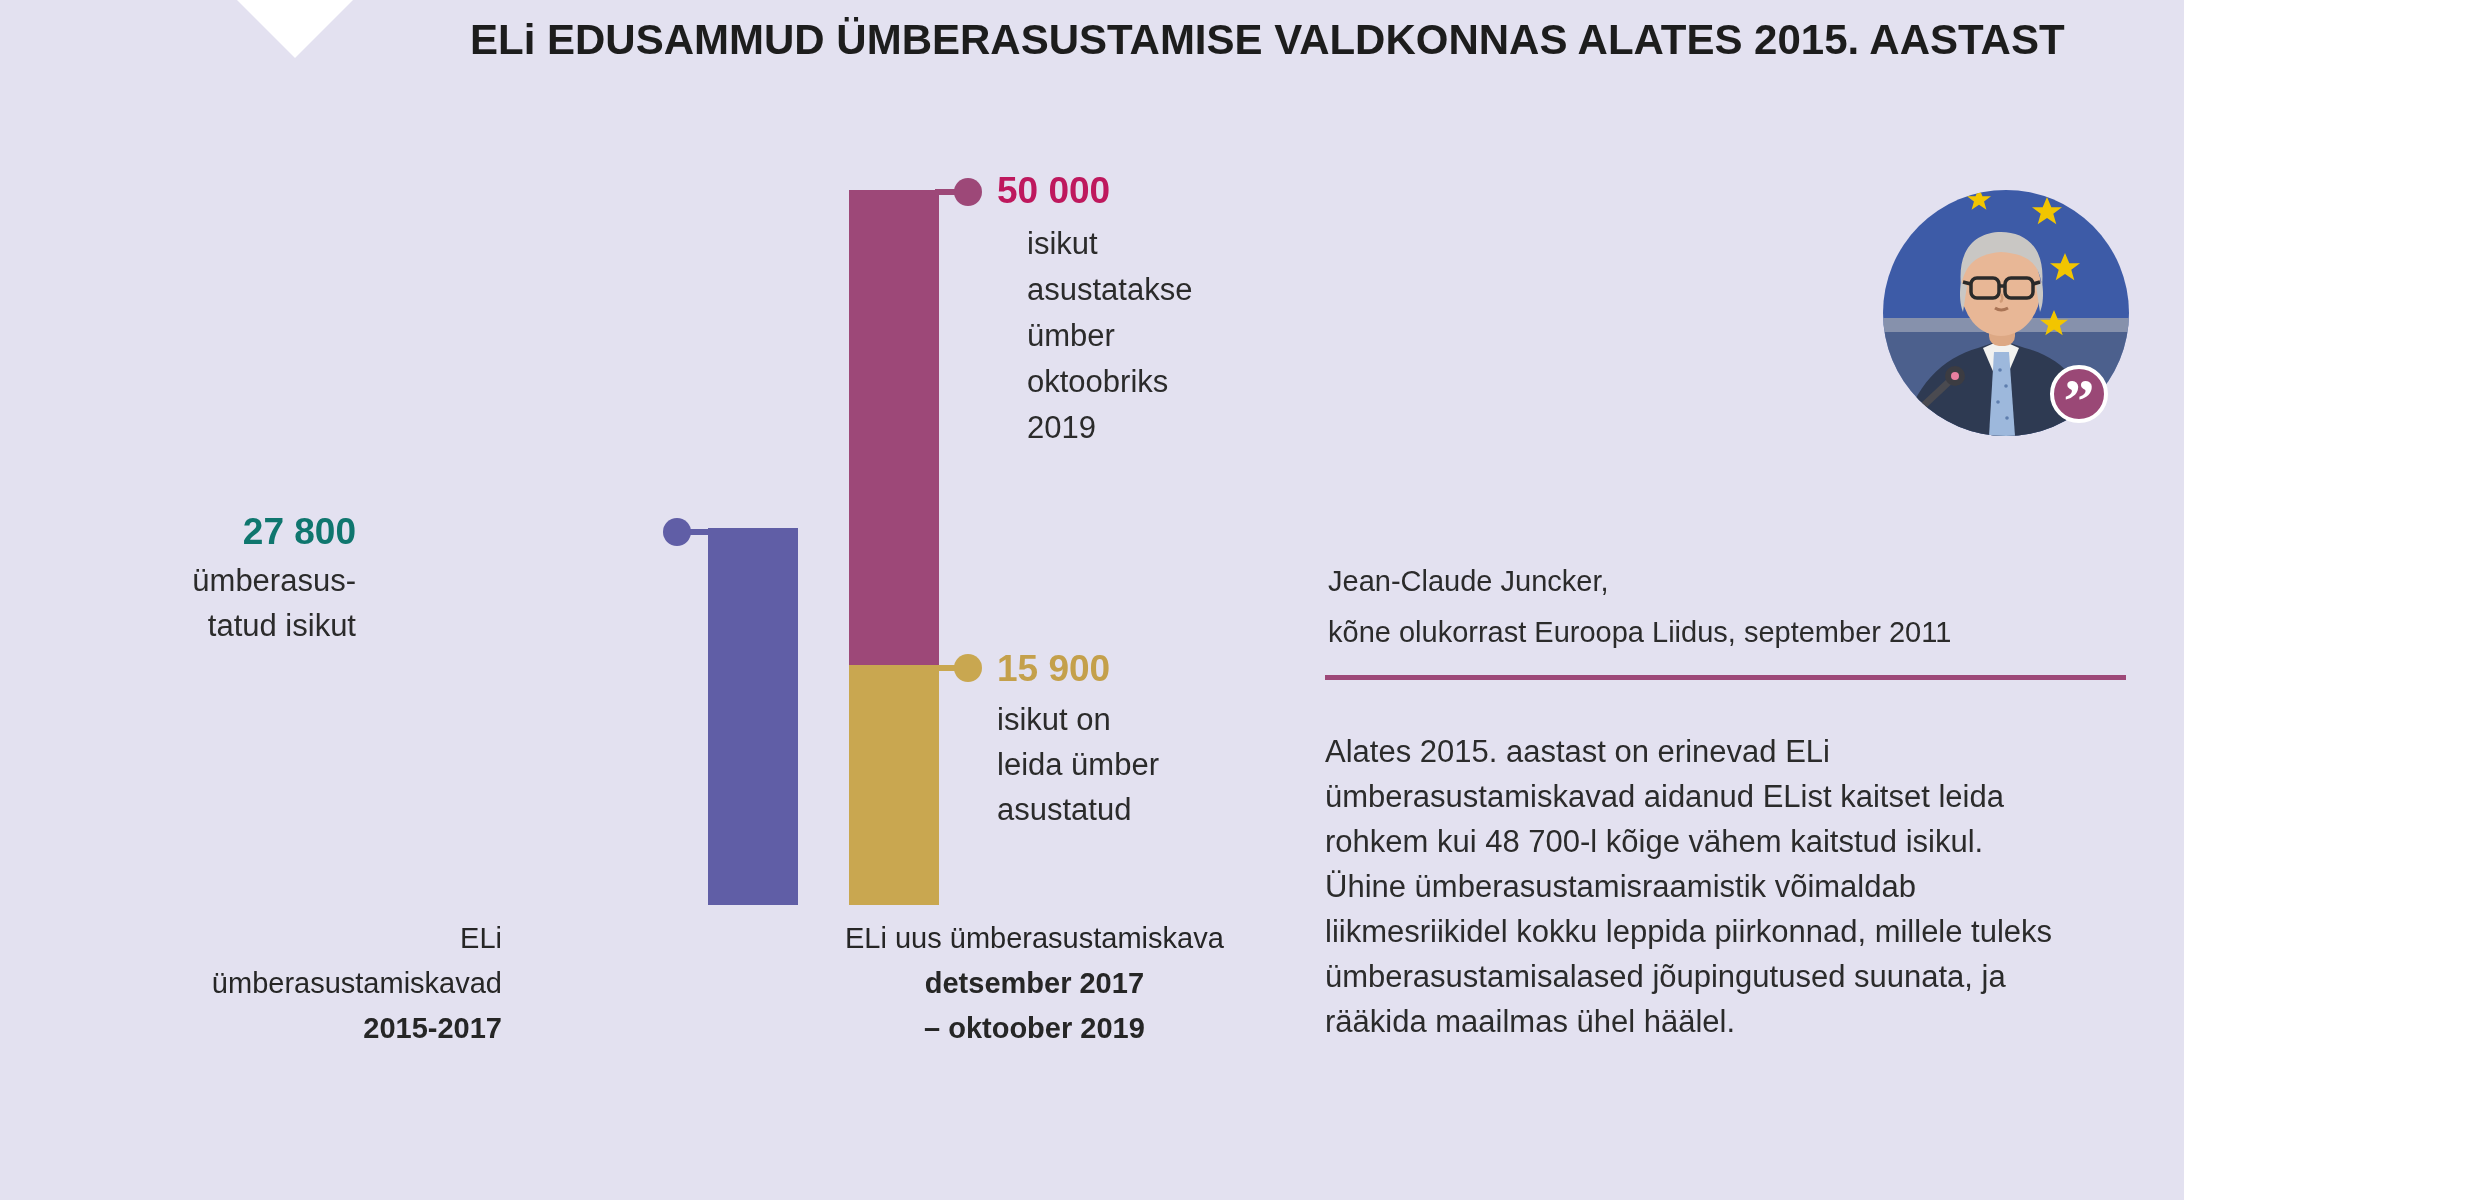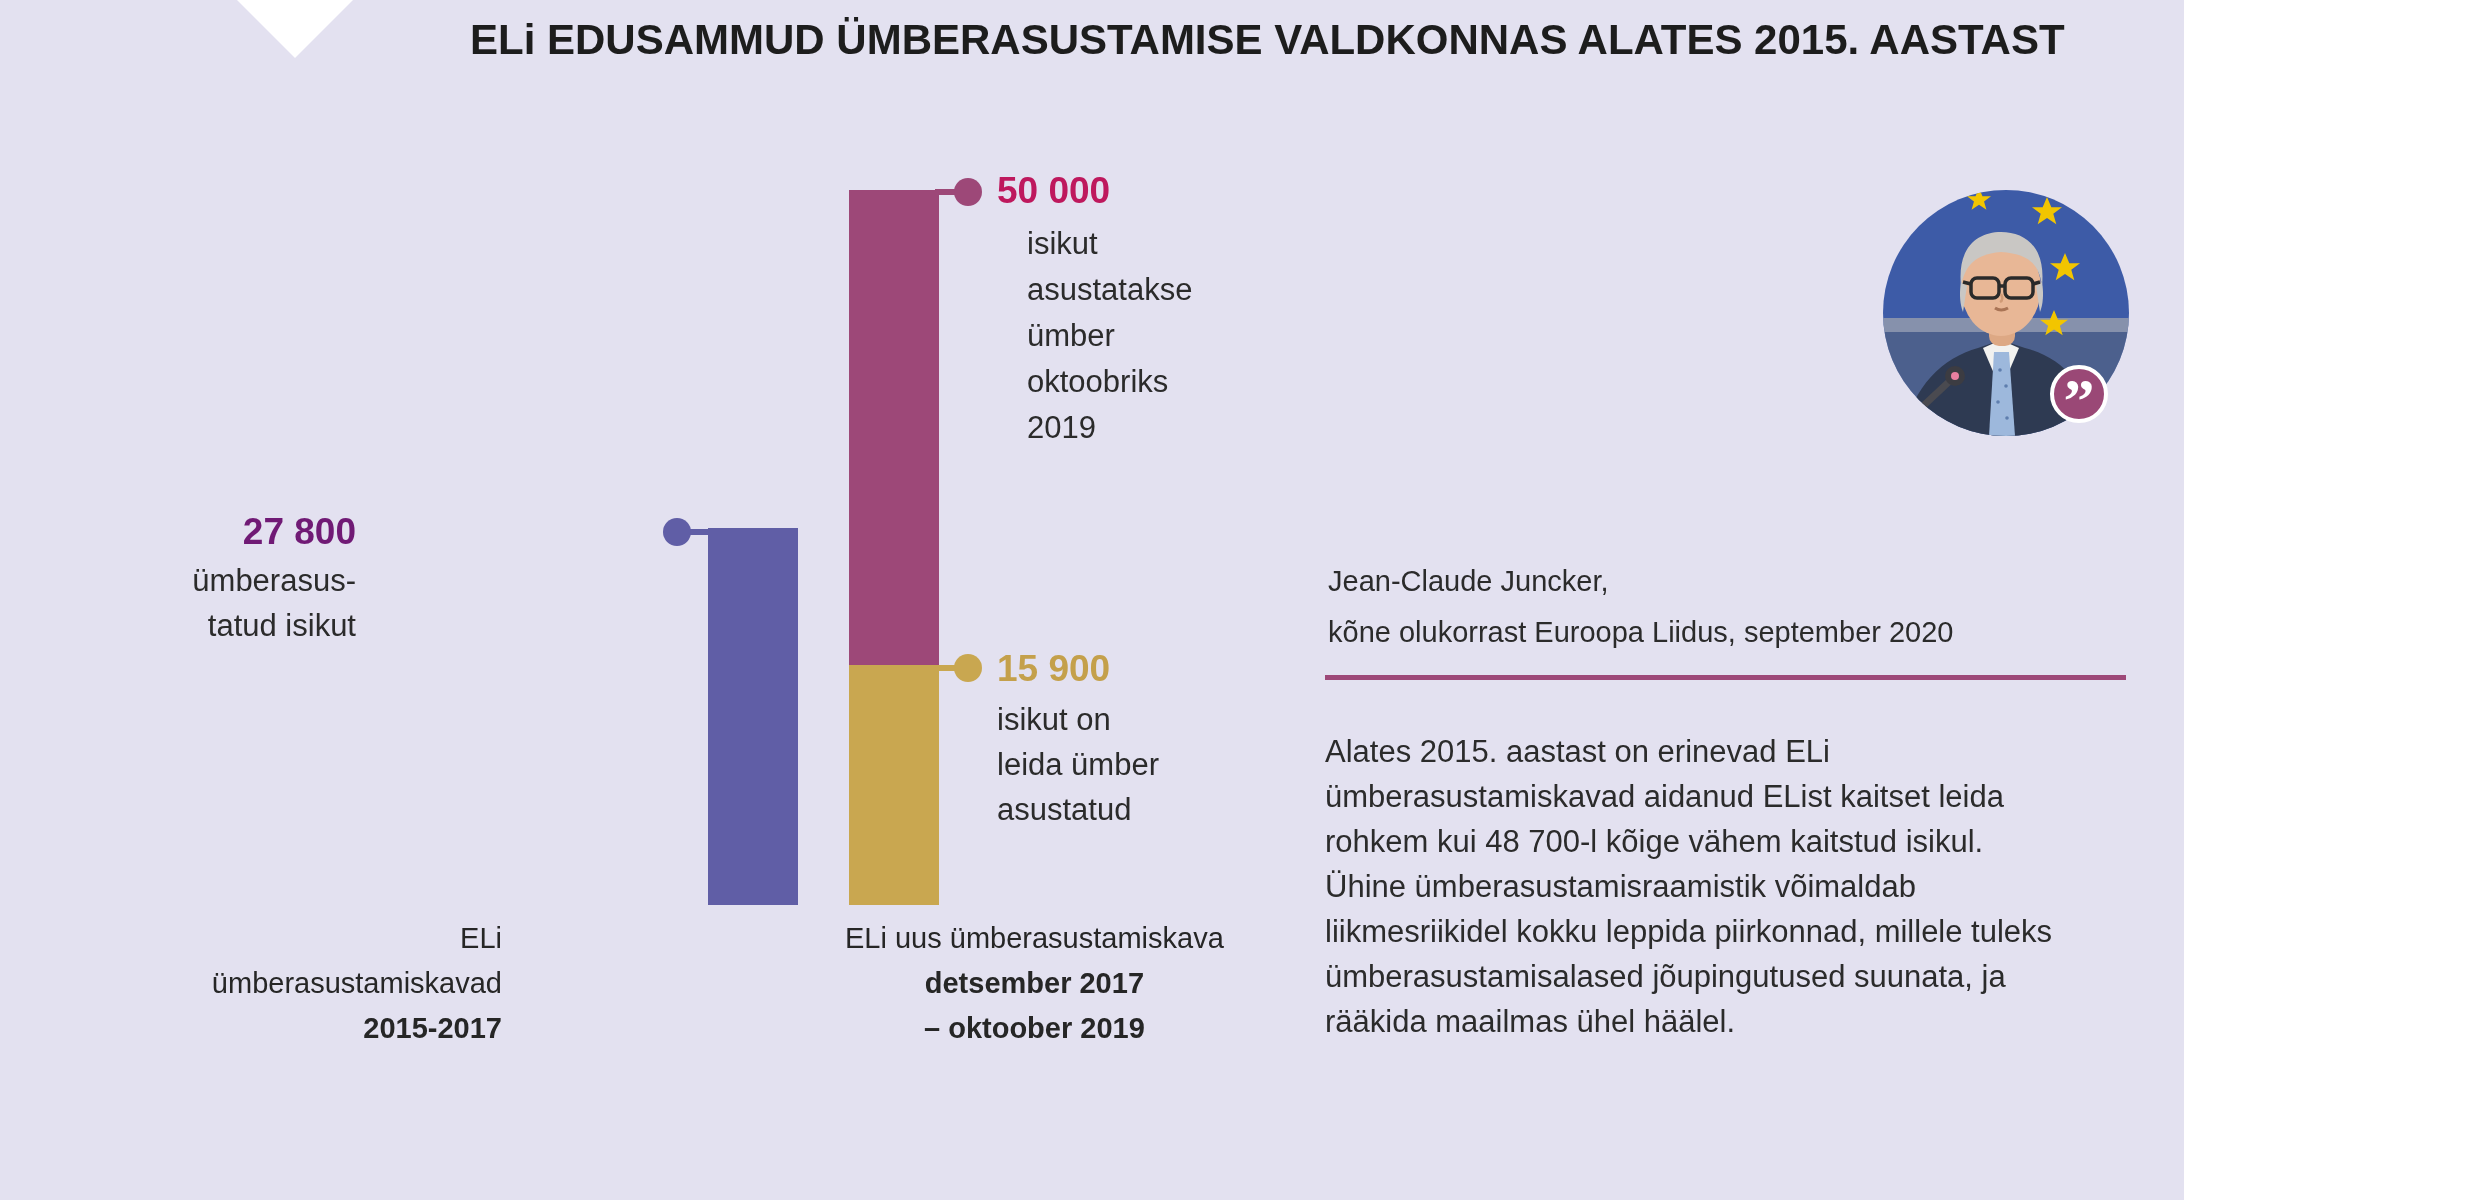--- a/index.html
+++ b/index.html
@@ -31,21 +31,21 @@
   .conn-purple { left:672px; top:529px; width:40px; background:#605ea6; }
   .conn-maroon { left:935px; top:189px; width:36px; background:#9d4878; }
   .conn-gold   { left:935px; top:665px; width:36px; background:#c9a750; }
 
   .dot { position:absolute; width:28px; height:28px; border-radius:50%; }
   .dot-purple { left:663px; top:518px; background:#605ea6; }
   .dot-maroon { left:954px; top:178px; background:#9d4878; }
   .dot-gold   { left:954px; top:654px; background:#c9a750; }
 
   .big-number { position:absolute; font-size:37px; font-weight:bold; white-space:nowrap; }
-  .num-purple { right:1828px; top:511px; color:#701a75; text-align:left; }
+  .num-purple { right:1828px; top:511px; color:#0f766e; text-align:left; }
   .num-maroon { left:997px; top:170px; color:#be185d; }
   .num-gold   { left:997px; top:648px; color:#c4a04b; }
 
   .callout-desc {
     position:absolute; font-size:31px; line-height:45px;
     color:#2b2b2b; white-space:pre-line;
   }
   .desc-purple { right:1828px; top:558px; text-align:right; }
   .desc-maroon { left:1027px; top:221px; line-height:46px; }
   .desc-gold   { left:997px; top:697px; }
@@ -194,21 +194,21 @@
         <circle cx="194" cy="193" r="8" fill="#3c3c42"></circle>
       </g>
     </svg>
   </div>
 
   <div class="quote-badge">
     <span>”</span>
   </div>
 
   <div class="attribution">Jean-Claude Juncker,
-kõne olukorrast Euroopa Liidus, september 2020</div>
+kõne olukorrast Euroopa Liidus, september 2011</div>
 
   <div class="divider"></div>
 
   <div class="body-text">Alates 2015. aastast on erinevad ELi
 ümberasustamiskavad aidanud EList kaitset leida
 rohkem kui 48 700-l kõige vähem kaitstud isikul.
 Ühine ümberasustamisraamistik võimaldab
 liikmesriikidel kokku leppida piirkonnad, millele tuleks
 ümberasustamisalased jõupingutused suunata, ja
 rääkida maailmas ühel häälel.</div>

